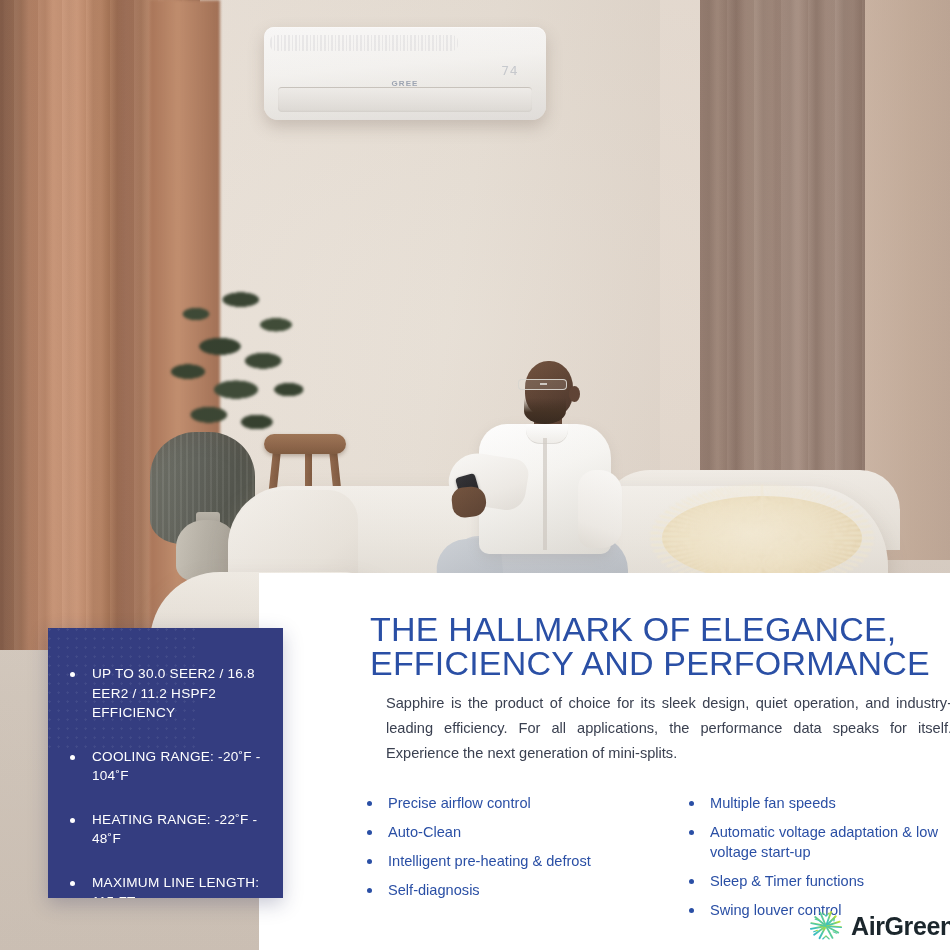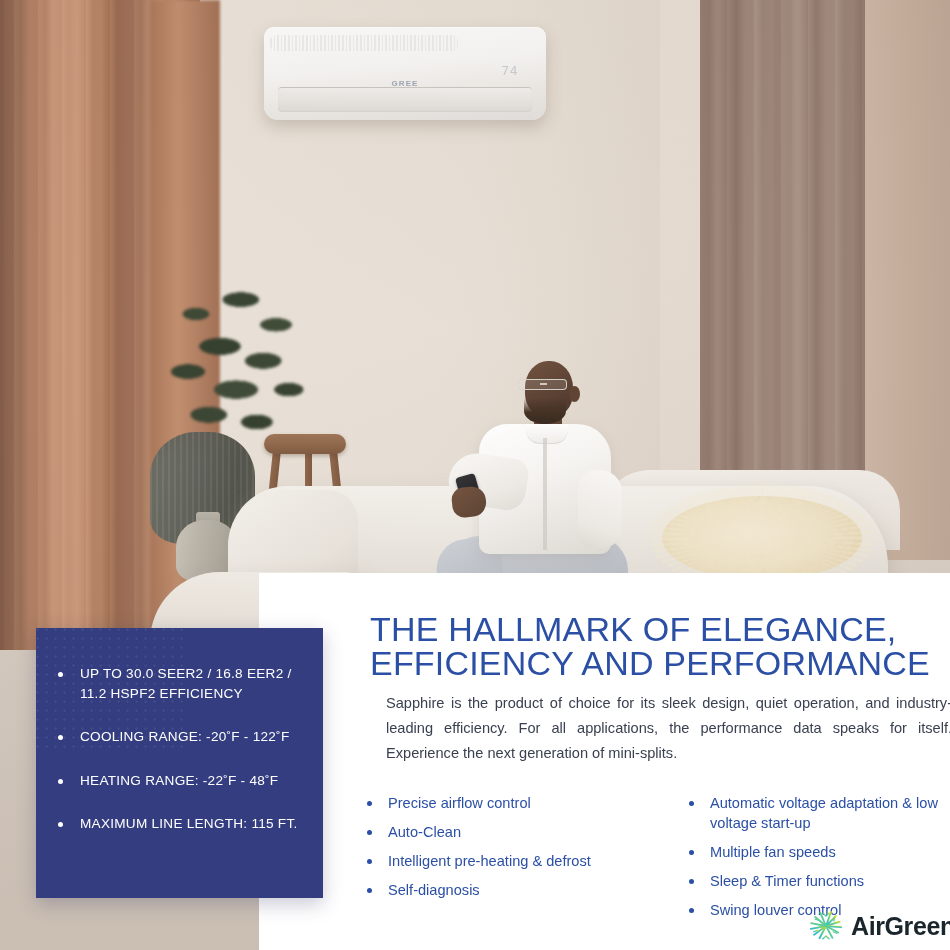--- a/index.html
+++ b/index.html
@@ -297,21 +297,21 @@
   .fbullet {
     flex:0 0 auto; width:5px; height:5px; border-radius:50%;
     background:#2a4fa5; margin-top:8px;
   }
   .ftext {
     color:#2a4fa5; font-size:14.6px; line-height:20px;
   }
 
   
   .specbox {
-    position:absolute; left:36px; top:628px; width:287px; height:270px;
+    position:absolute; left:48px; top:628px; width:235px; height:270px;
     background:#343d80;
     box-shadow:0 6px 18px rgba(40,45,90,0.25);
     overflow:hidden;
   }
   .specbox:before {
     content:""; position:absolute; left:0; top:0; width:150px; height:120px;
     background:radial-gradient(circle at 1.6px 1.6px, rgba(255,255,255,0.10) 1px, transparent 1.3px);
     background-size:9px 9px;
     opacity:.7;
   }
@@ -414,25 +414,25 @@
       </div>
       <div class="frow">
         <span class="fbullet"></span>
         <span class="ftext">Self-diagnosis</span>
       </div>
     </div>
 
     <div class="fcol right">
       <div class="frow">
         <span class="fbullet"></span>
+        <span class="ftext">Multiple fan speeds</span>
+      </div>
+      <div class="frow">
+        <span class="fbullet"></span>
         <span class="ftext">Automatic voltage adaptation &amp; low voltage start-up</span>
-      </div>
-      <div class="frow">
-        <span class="fbullet"></span>
-        <span class="ftext">Multiple fan speeds</span>
       </div>
       <div class="frow">
         <span class="fbullet"></span>
         <span class="ftext">Sleep &amp; Timer functions</span>
       </div>
       <div class="frow">
         <span class="fbullet"></span>
         <span class="ftext">Swing louver control</span>
       </div>
     </div>
@@ -441,21 +441,21 @@
 </div>
 
 <div class="specbox">
   <div class="spec-list">
     <div class="srow">
       <span class="sbullet"></span>
       <span class="stext">UP TO 30.0 SEER2 / 16.8 EER2 / 11.2 HSPF2 EFFICIENCY</span>
     </div>
     <div class="srow">
       <span class="sbullet"></span>
-      <span class="stext">COOLING RANGE: -20˚F - 122˚F</span>
+      <span class="stext">COOLING RANGE: -20˚F - 104˚F</span>
     </div>
     <div class="srow">
       <span class="sbullet"></span>
       <span class="stext">HEATING RANGE: -22˚F - 48˚F</span>
     </div>
     <div class="srow">
       <span class="sbullet"></span>
       <span class="stext">MAXIMUM LINE LENGTH: 115 FT.</span>
     </div>
   </div>

